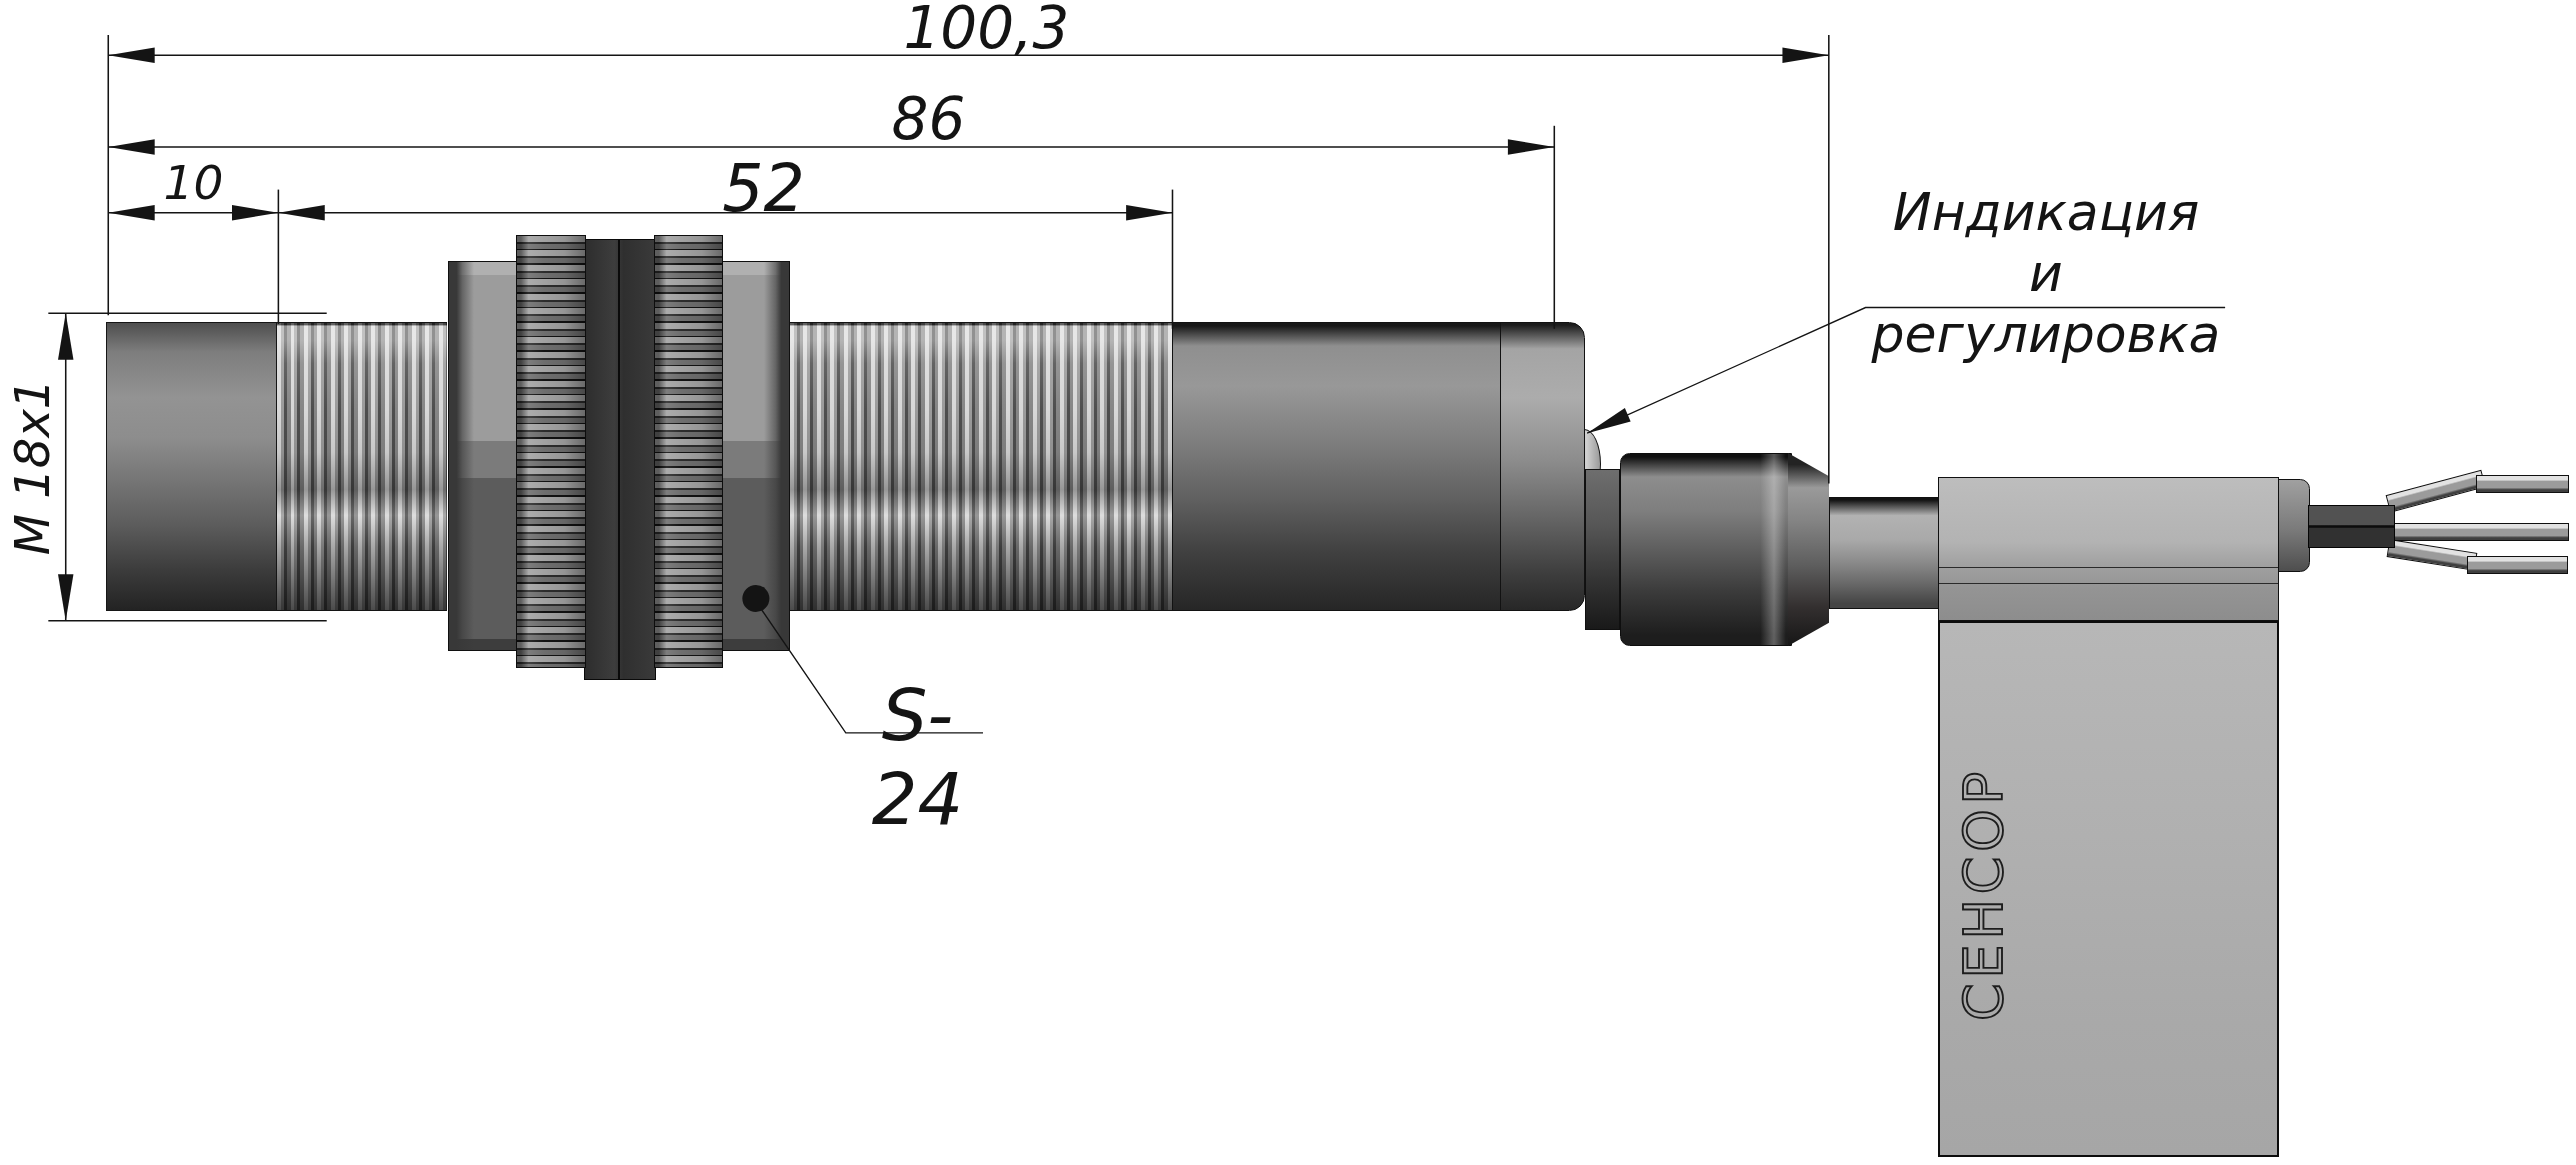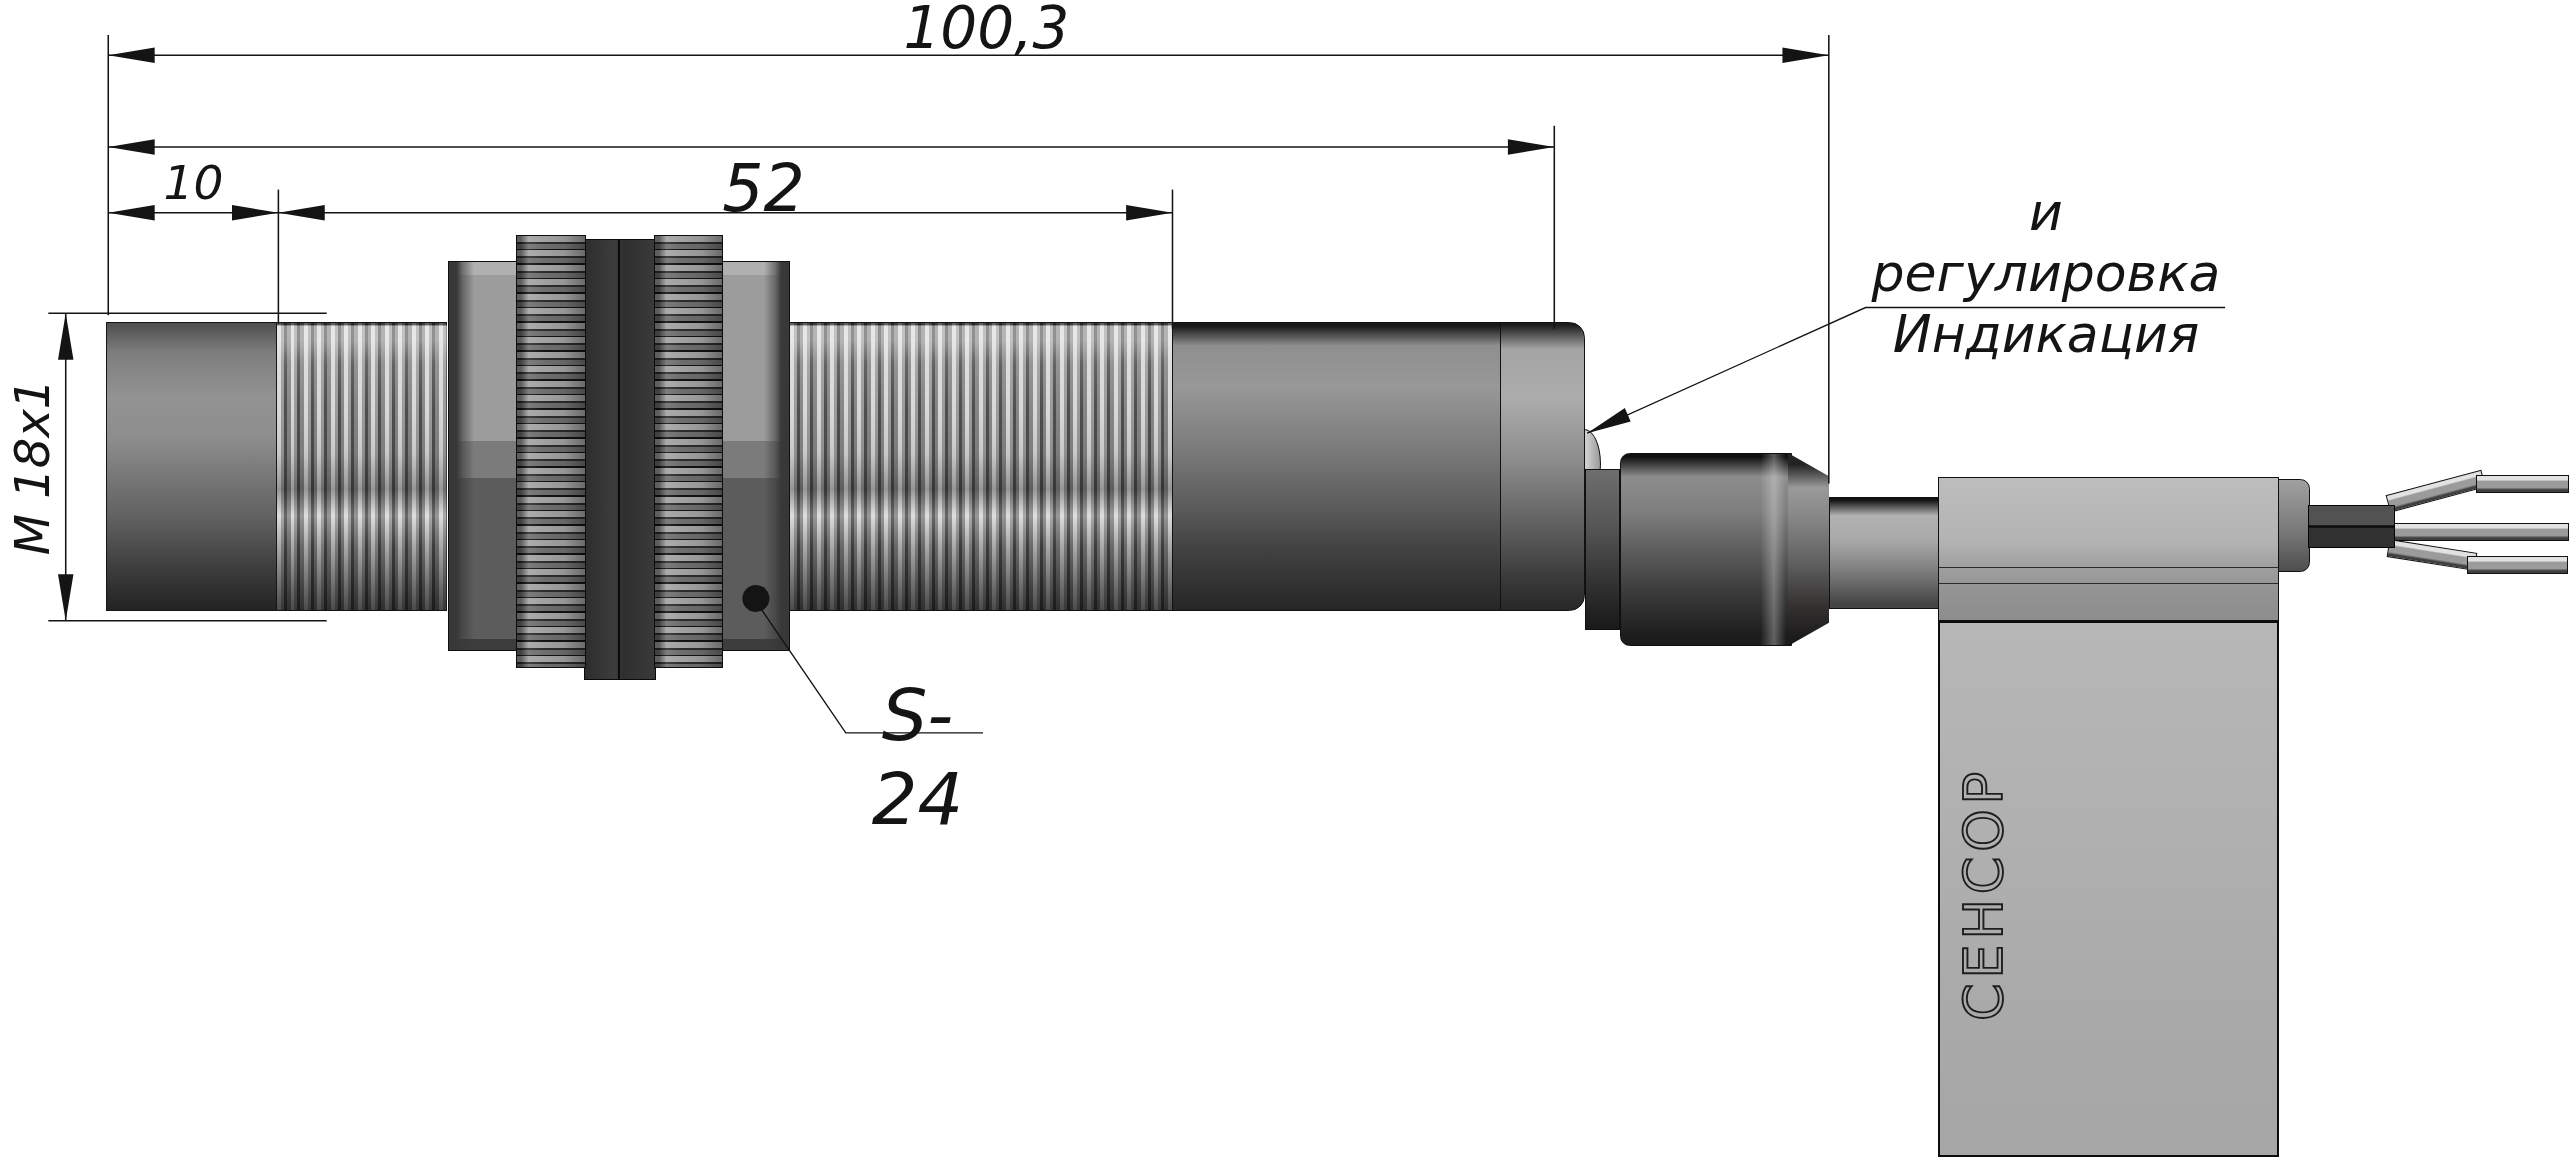--- a/index.html
+++ b/index.html
@@ -239,25 +239,26 @@
       <polygon points="288,220 336,212 336,228"></polygon>
       <polygon points="1213,220 1165,212 1165,228"></polygon>
       <polygon points="68,324 60,372 76,372"></polygon>
       <polygon points="68,642 60,594 76,594"></polygon>
       <polygon points="1642,448 1687,436 1681,422"></polygon>
       <circle cx="782" cy="619" r="14"></circle>
     </g>
   </svg>
 
   <div class="dim-text t-total">100,3</div>
+  <div class="dim-text t-86">86</div>
   <div class="dim-text t-10">10</div>
   <div class="dim-text t-52">52</div>
   <div class="dim-text t-m18">M 18x1</div>
 
   <div class="dim-text t-callout">
+    <div>Индикация</div>
     <div>и регулировка</div>
-    <div>Индикация</div>
   </div>
 
   <div class="dim-text t-s24">S-24</div>
 
 </div>
 
 
 </body></html>

